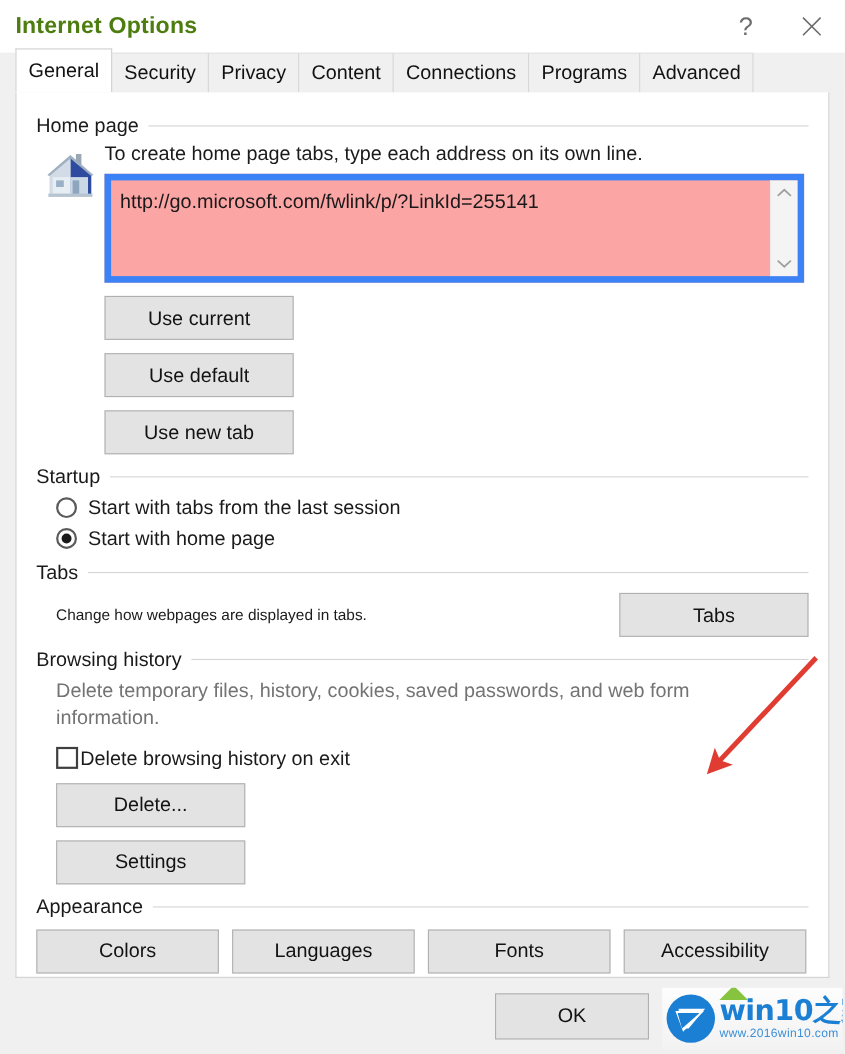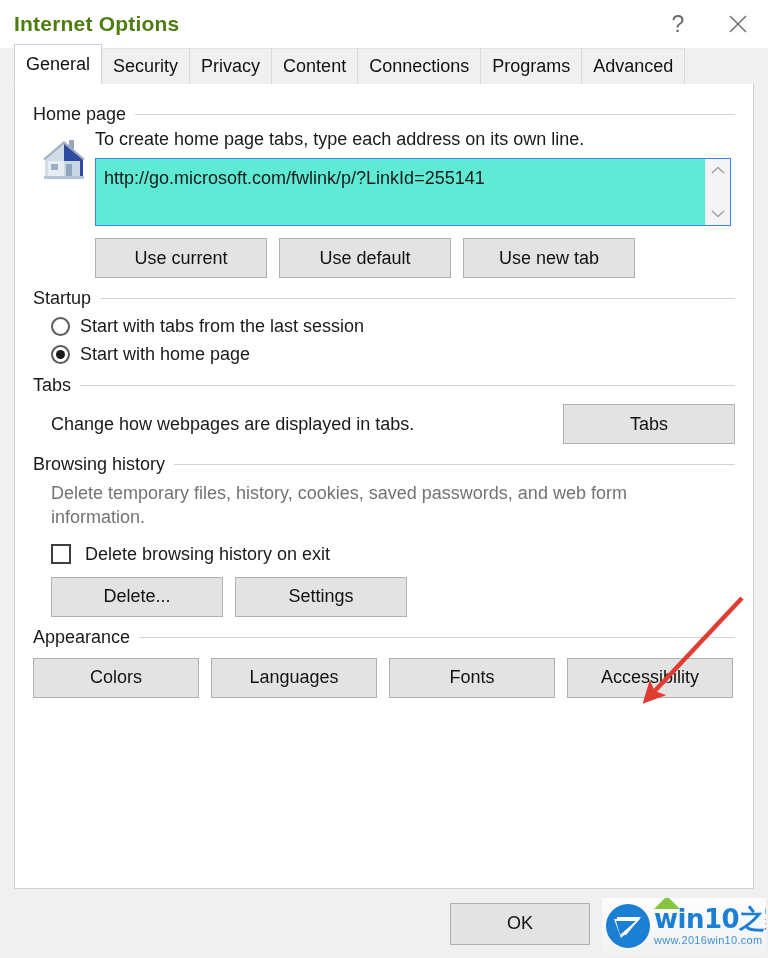--- a/index.html
+++ b/index.html
@@ -147,23 +147,23 @@
   }
   .home-right { flex: 1 1 auto; padding-right: 4px; }
   .home-desc {
     font-size: 18px;
     color: #1a1a1a;
     margin-bottom: 8px;
     white-space: nowrap;
   }
   .url-box {
     position: relative;
-    border: 1px solid #3b82f6;
-    background: #5eead4;
-    height: 68px;
+    border: 6px solid #3b82f6;
+    background: #fca5a5;
+    height: 99px;
     box-sizing: border-box;
     display: flex;
   }
   .url-text {
     flex: 1 1 auto;
     font-size: 18px;
     color: #1a1a1a;
     padding: 9px 8px 0 8px;
     line-height: 1.2;
     white-space: nowrap;
@@ -196,20 +196,21 @@
     align-items: center;
     justify-content: center;
     box-sizing: border-box;
     white-space: nowrap;
     padding: 0 6px;
   }
   .btn-row {
     display: flex;
     gap: 12px;
     margin-top: 12px;
+    flex-direction: column;
   }
   .btn-w170 { width: 172px; }
 
   
   .radio-line {
     display: flex;
     align-items: center;
     gap: 10px;
     margin: 7px 0;
   }
@@ -229,40 +230,40 @@
     width: 9px; height: 9px;
     border-radius: 50%;
     background: #1a1a1a;
   }
   .radio-label { font-size: 18px; color: #1a1a1a; white-space: nowrap; }
 
   
   .check-line {
     display: flex;
     align-items: center;
-    gap: 14px;
+    gap: 2px;
     margin-top: 14px;
   }
   .checkbox {
     width: 20px; height: 20px;
     flex: 0 0 20px;
     border: 2px solid #3f3f3f;
     background: #fff;
     box-sizing: border-box;
   }
   .check-label { font-size: 18px; color: #1a1a1a; white-space: nowrap; }
 
   
   .inline-row {
     display: flex;
     align-items: center;
     margin-top: 8px;
   }
   .inline-text {
-    font-size: 18px;
+    font-size: 14px;
     color: #1a1a1a;
     white-space: nowrap;
   }
   .inline-spacer { flex: 1 1 auto; }
 
   .para {
     font-size: 18px;
     color: #737373;
     line-height: 1.35;
     margin-top: 6px;

